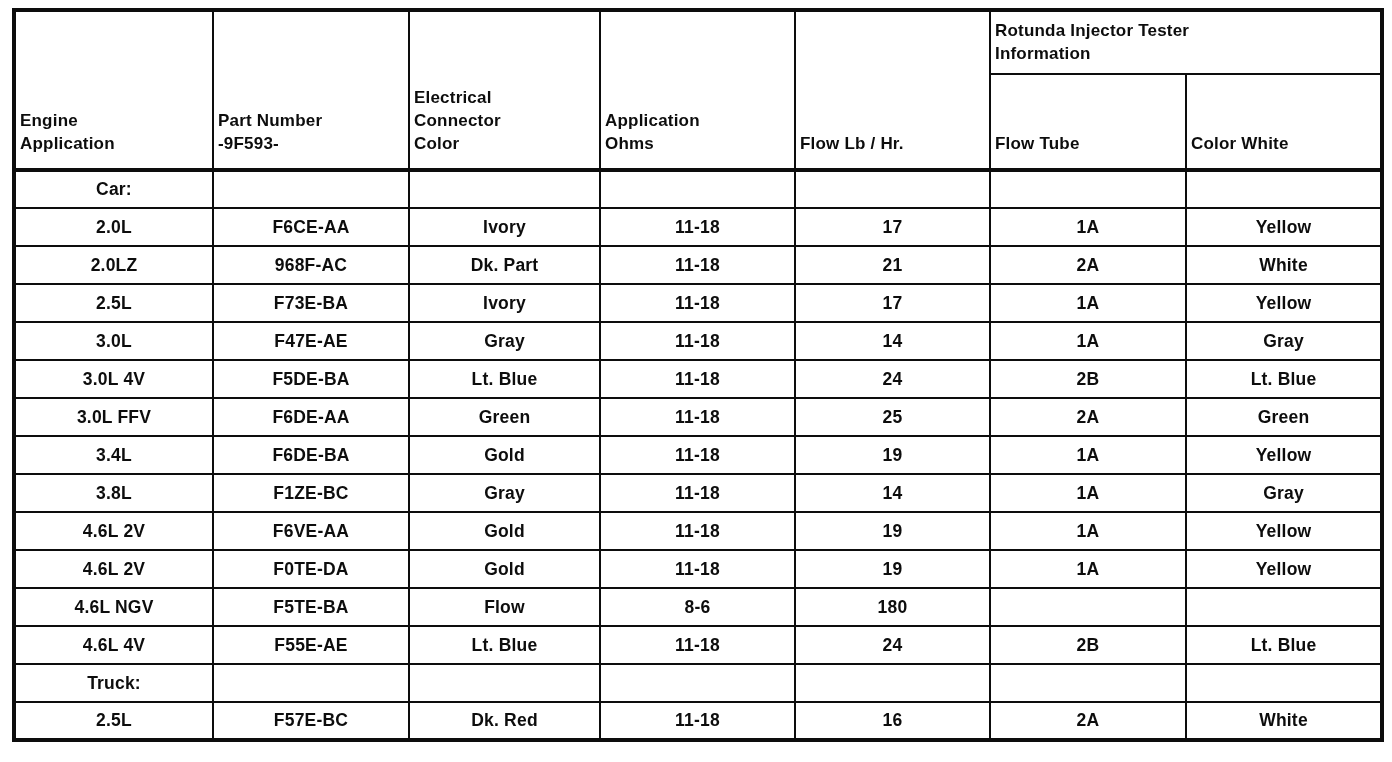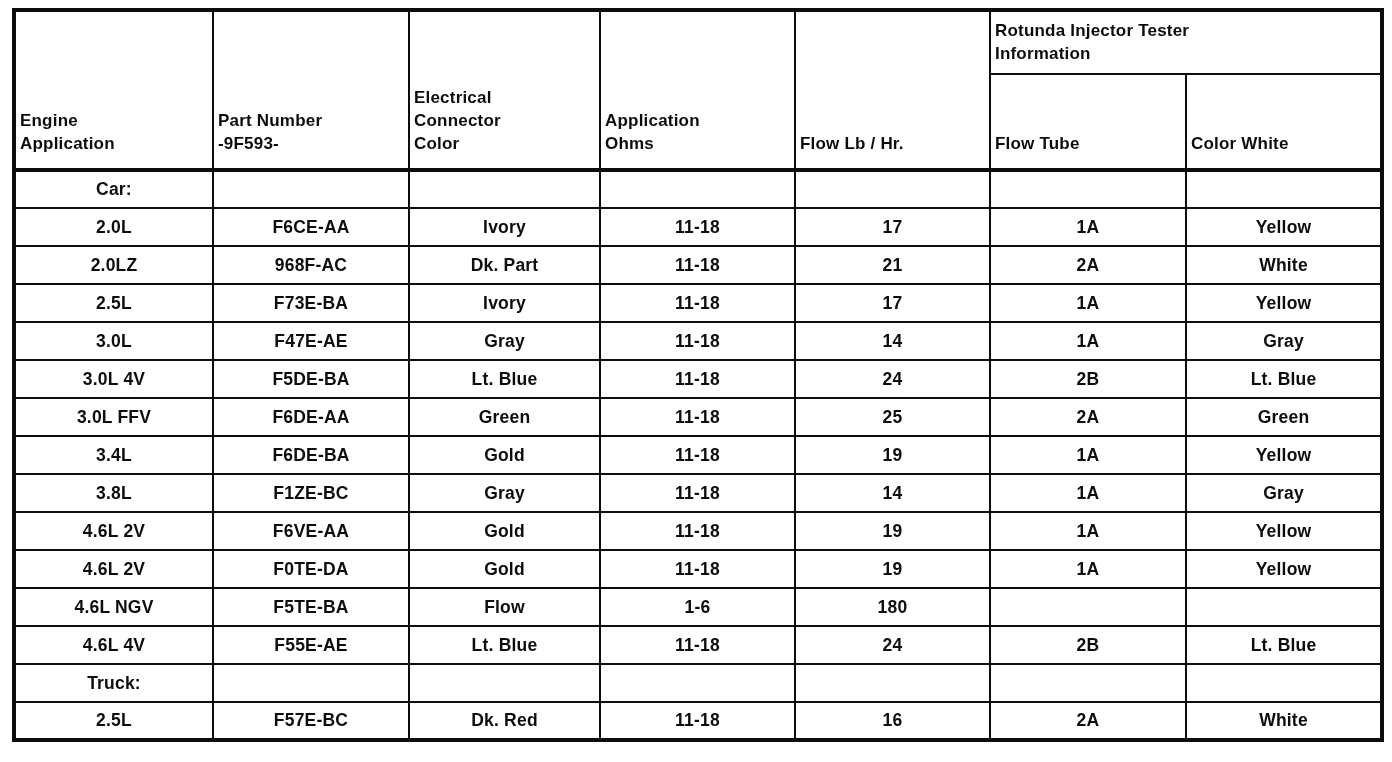--- a/index.html
+++ b/index.html
@@ -195,21 +195,21 @@
           <td>Gold</td>
           <td>11-18</td>
           <td>19</td>
           <td>1A</td>
           <td>Yellow</td>
         </tr>
         <tr>
           <td>4.6L NGV</td>
           <td>F5TE-BA</td>
           <td>Flow</td>
-          <td>1-6</td>
+          <td>8-6</td>
           <td>180</td>
           <td></td>
           <td></td>
         </tr>
         <tr>
           <td>4.6L 4V</td>
           <td>F55E-AE</td>
           <td>Lt. Blue</td>
           <td>11-18</td>
           <td>24</td>

